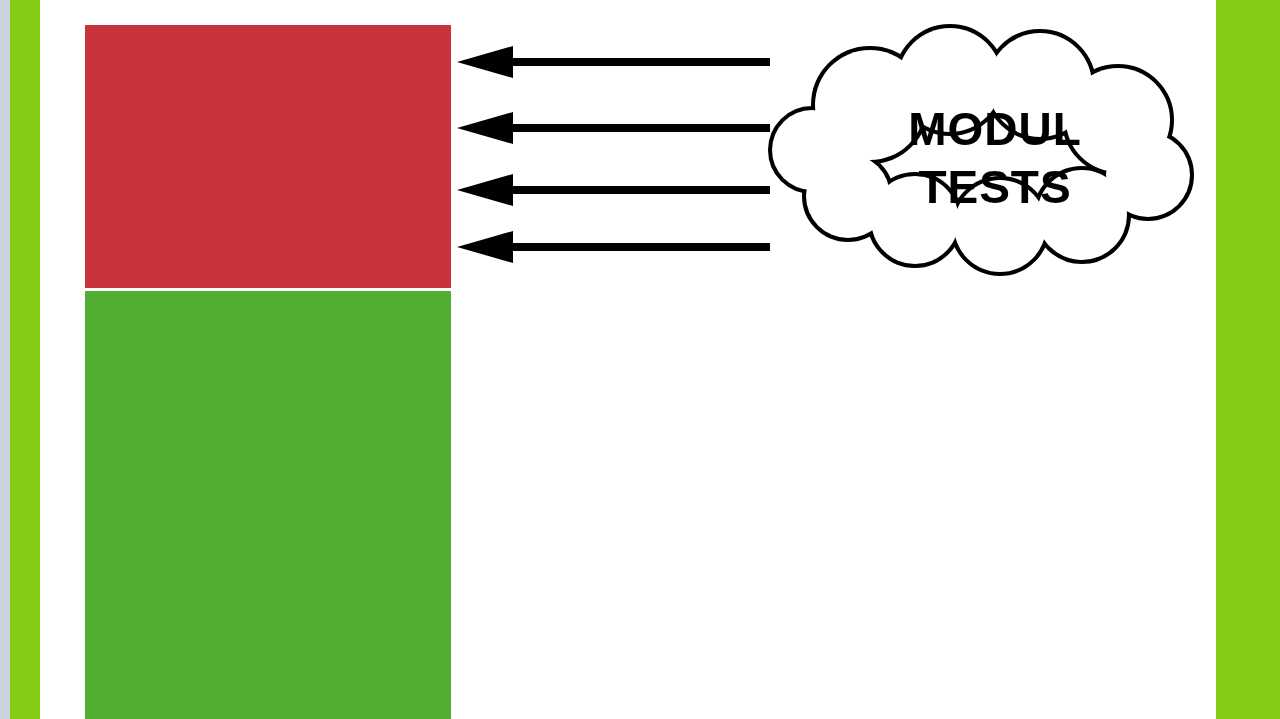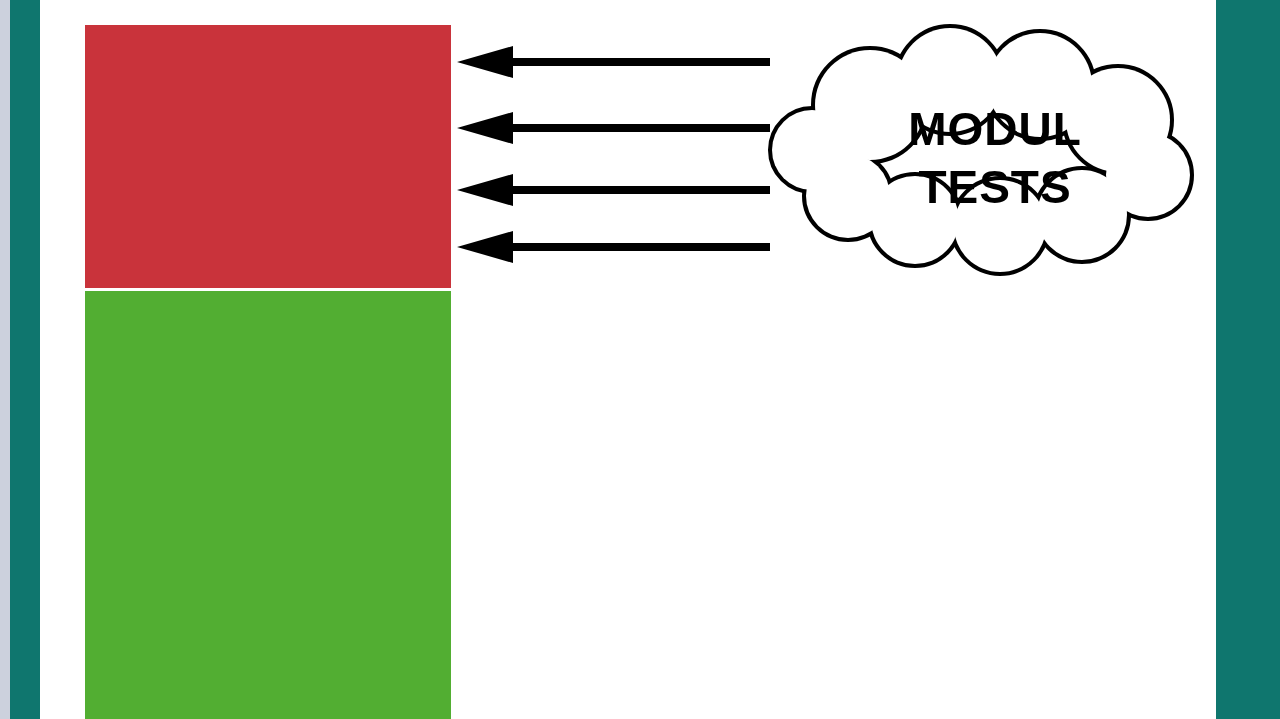--- a/index.html
+++ b/index.html
@@ -5,21 +5,21 @@
   html, body {
     margin: 0;
     padding: 0;
     background: #dfe2ec;
     font-family: "Liberation Sans", sans-serif;
   }
   .canvas {
     position: relative;
     width: 1280px;
     height: 719px;
-    background: #0f766e;
+    background: #84cc16;
     overflow: hidden;
     margin: 0 auto;
   }
   .edge-strip-left {
     position: absolute;
     left: 0; top: 0;
     width: 10px; height: 719px;
     background: #ccd1dd;
   }
   .page {

